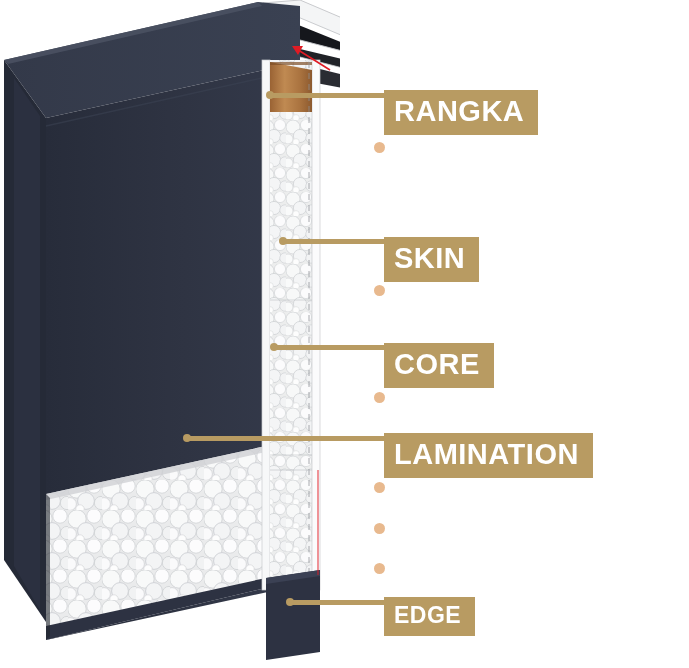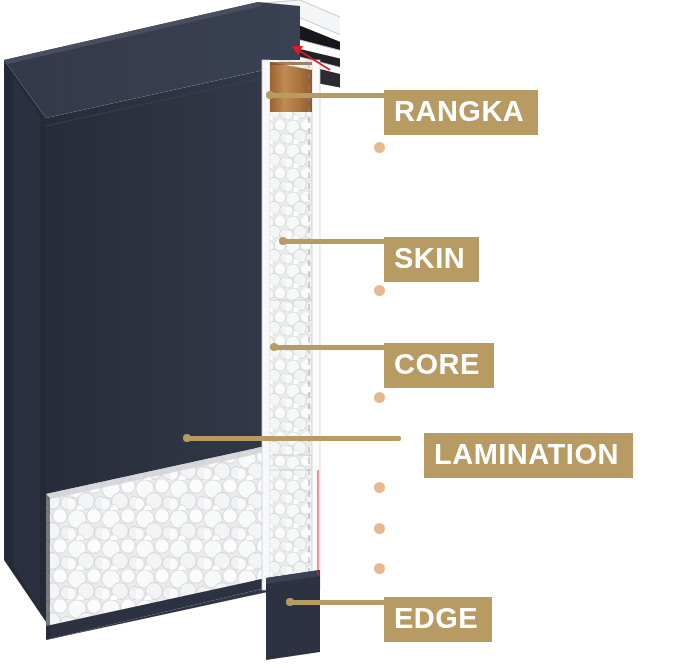--- a/index.html
+++ b/index.html
@@ -19,22 +19,22 @@
     color:#ffffff;
     font-weight:bold;
     letter-spacing:.5px;
     line-height:1;
     padding:7px 14px 9px 10px;
     white-space:nowrap;
   }
   .lbl-rangka{left:384px;top:90px;font-size:29px;}
   .lbl-core{left:384px;top:237px;font-size:29px;}
   .lbl-skin{left:384px;top:343px;font-size:29px;}
-  .lbl-lamination{left:384px;top:433px;font-size:29px;margin-left:40px;}
-  .lbl-edge{left:384px;top:597px;font-size:29px;text-align:right;}
+  .lbl-lamination{left:384px;top:433px;font-size:29px;}
+  .lbl-edge{left:384px;top:597px;font-size:23px;text-align:right;}
 
   
   .leader{position:absolute;height:5px;background:#b89b62;border-radius:2px;}
   .ld-rangka{left:268px;top:93px;width:132px;}
   .ld-core{left:281px;top:239px;width:120px;}
   .ld-skin{left:272px;top:345px;width:128px;}
   .ld-lamination{left:185px;top:436px;width:216px;}
   .ld-edge{left:288px;top:600px;width:112px;}
   .leader-cap{position:absolute;width:8px;height:8px;border-radius:50%;
               background:#b89b62;}

